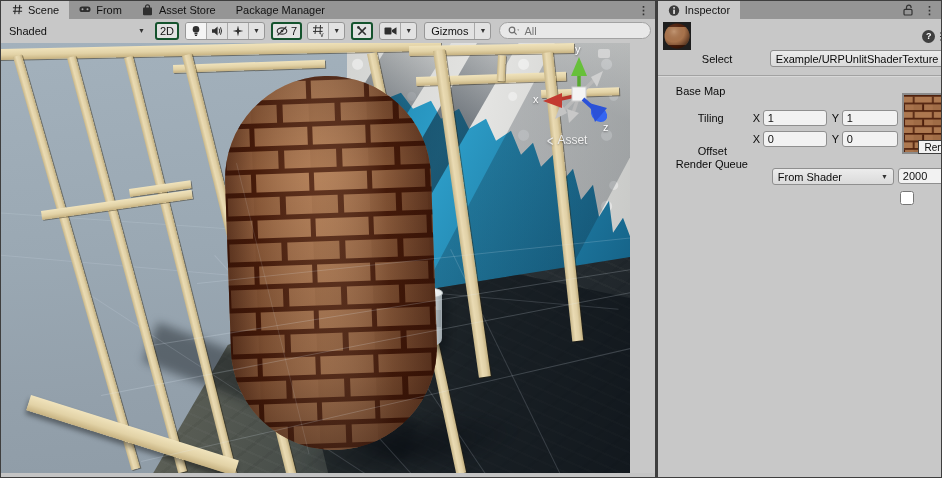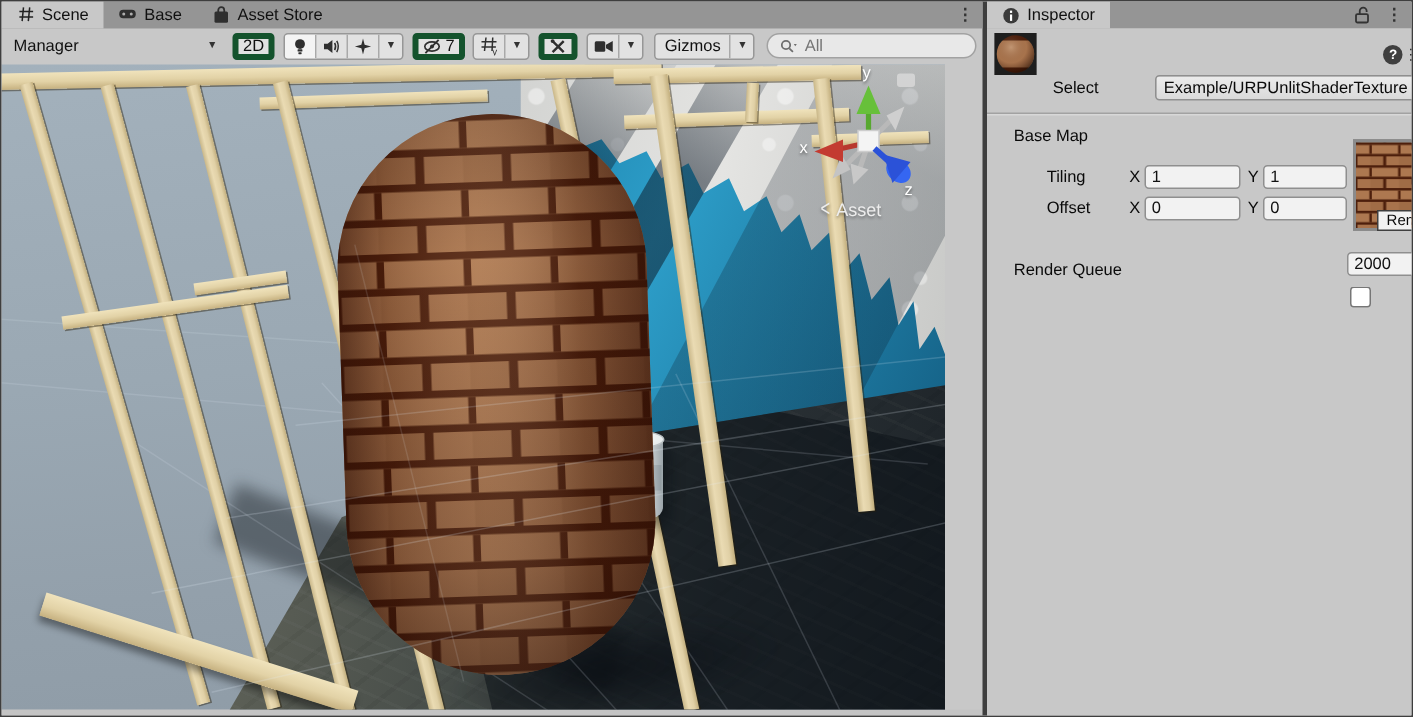--- a/index.html
+++ b/index.html
@@ -14,21 +14,21 @@
   .tab { display:flex; align-items:center; gap:5px; padding:0 10px; white-space:nowrap; }
   .tab.active { background:#C8C8C8; }
   .tab .ticon { display:inline-flex; width:12px; height:12px; align-items:center; justify-content:center; }
   .strip-right { position:absolute; right:2px; top:0; height:18px; display:flex; align-items:center; gap:6px; color:#333; }
   .kebab { font-size:11px; font-weight:bold; color:#333; padding:0 4px; line-height:18px; }
   
   .toolbar { height:24px; background:#C8C8C8; display:flex; align-items:center; padding:0 4px; font-size:11px; color:#111; }
   .ddflat { width:144px; height:18px; display:flex; align-items:center; padding:0 4px; }
   .ddflat .lbl { flex:1; }
   .caret { font-size:7px; color:#333; line-height:1; }
-  .btn { height:18px; min-width:22px; display:inline-flex; align-items:center; justify-content:center; background:#E2E2E2; border:4px solid #14532d; border-radius:3px; padding:0 3px; }
+  .btn { height:18px; min-width:22px; display:inline-flex; align-items:center; justify-content:center; background:#E2E2E2; border:2px solid #14532d; border-radius:3px; padding:0 3px; }
   .btngrp { display:inline-flex; height:18px; border:1px solid #979797; border-radius:3px; background:#E2E2E2; overflow:hidden; }
   .btngrp .seg { display:inline-flex; align-items:center; justify-content:center; min-width:21px; padding:0 2px; border-right:1px solid #A9A9A9; }
   .btngrp .seg:last-child { border-right:none; }
   .btngrp .seg.on { background:#F4F4F4; }
   .btngrp .seg.caret-seg { min-width:15px; }
   .searchbox { height:17px; flex:1; max-width:163px; margin-left:8px; background:#E8E8E8; border:1px solid #A2A2A2; border-radius:9px; display:flex; align-items:center; padding:0 7px; gap:4px; color:#777; }
   .searchbox input { border:none; outline:none; background:transparent; font-size:11px; color:#555; width:100%; font-family:"Liberation Sans",sans-serif; }
   
   .viewport { position:relative; width:629px; height:432px; overflow:hidden; background:linear-gradient(175deg,#A3B1BC 0%,#9AA8B3 45%,#93A0AB 75%,#8E9Ba6 100%); }
   .bottom-strip { height:4px; background:#C4C4C4; }
@@ -135,39 +135,42 @@
         <span>Scene</span>
       </div>
       <div class="tab">
         <span class="ticon">
           <svg width="12" height="9" viewBox="0 0 12 8">
               <rect x="0.5" y="1" width="11" height="5.6" rx="2.6" fill="#2F2F2F"></rect>
               <circle cx="3.5" cy="3.8" r="1" fill="#AFAFAF"></circle>
               <circle cx="8.5" cy="3.8" r="1" fill="#AFAFAF"></circle>
             </svg>
         </span>
-        <span>Base</span>
+        <span>From</span>
       </div>
       <div class="tab">
         <span class="ticon">
           <svg width="11" height="12" viewBox="0 0 11 12">
               <path d="M3.5 4 V2.8 a2 2 0 0 1 4 0 V4" fill="none" stroke="#2F2F2F" stroke-width="1.2"></path>
               <rect x="1" y="3.6" width="9" height="7.6" rx="1" fill="#2F2F2F"></rect>
             </svg>
         </span>
         <span>Asset Store</span>
       </div>
+      <div class="tab">
+        <span>Package Manager</span>
+      </div>
       <div class="strip-right">
         <span class="kebab">⋮</span>
       </div>
     </div>
 
     <div class="toolbar">
       <div class="ddflat">
-        <span class="lbl">Manager</span>
+        <span class="lbl">Shaded</span>
         <span class="caret">▼</span>
       </div>
       <div class="btn" style="margin-left:6px">
         <span>2D</span>
       </div>
       <div class="btngrp" style="margin-left:6px">
         <span class="seg on">
           <span>
               <svg width="10" height="12" viewBox="0 0 10 12">
                 <circle cx="5" cy="4.4" r="3.3" fill="#2F2F2F"></circle>
@@ -436,38 +439,42 @@
       <div class="separator" style="top:56px;"></div>
 
       <span class="ilabel" style="left:18px; top:66px;">Base Map</span>
 
       <span class="ilabel" style="left:40px; top:93px;">Tiling</span>
       <span class="ilabel" style="left:95px; top:93px;">X</span>
       <input class="field" style="left: 105px; top: 91px; width: 64px;" value="1">
       <span class="ilabel" style="left:174px; top:93px;">Y</span>
       <input class="field" style="left: 184px; top: 91px; width: 56px;" value="1">
 
-      <span class="ilabel" style="left:40px; top:114px;">Offset</span>
+      <span class="ilabel" style="left:40px; top:126px;">Offset</span>
       <span class="ilabel" style="left:95px; top:114px;">X</span>
       <input class="field" style="left: 105px; top: 112px; width: 64px;" value="0">
       <span class="ilabel" style="left:174px; top:114px;">Y</span>
       <input class="field" style="left: 184px; top: 112px; width: 56px;" value="0">
 
       <div class="thumb">
         <svg width="57" height="57" viewBox="0 0 57 57">
             <rect width="57" height="57" fill="url(#brick)" transform="scale(1)"></rect>
             <g transform="scale(0.33)">
               <rect width="180" height="180" fill="url(#brick)"></rect>
             </g>
           </svg>
       </div>
       <div class="select-btn">
         <span>Render</span>
       </div>
 
-      <span class="ilabel" style="left:18px; top:155px;">Render Queue</span>
+      <span class="ilabel" style="left:18px; top:139px;">Render Queue</span>
+      <div class="dropdown" style="left:114px; top:149px; width:122px;">
+        <span class="dval">From Shader</span>
+        <span class="caret">▼</span>
+      </div>
       <input class="field" style="left: 240px; top: 149px; width: 65px;" value="2000">
 
       <input type="checkbox" class="cb" style="">
 
     </div>
   </div>
 </div>
 
 </body></html>

